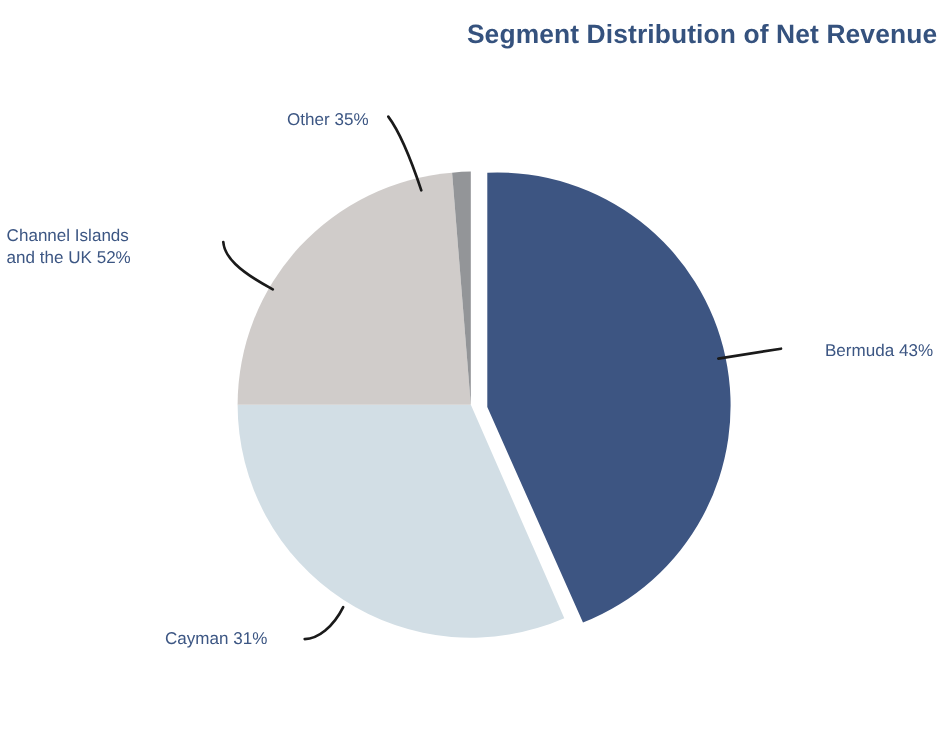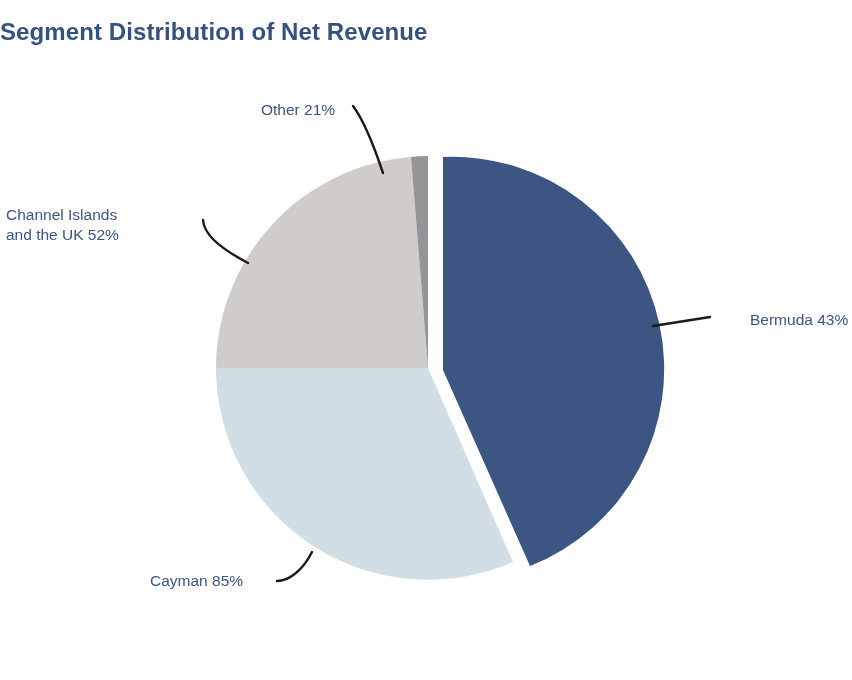--- a/index.html
+++ b/index.html
@@ -19,21 +19,21 @@
     left: 0;
     top: 0;
     width: 852px;
     height: 680px;
   }
   .chart-title {
     position: absolute;
     left: 0;
     top: 18px;
     width: 852px;
-    text-align: left;
+    text-align: right;
     font-size: 24px;
     font-weight: bold;
     color: #35527e;
     letter-spacing: 0.1px;
   }
   .slice-label {
     position: absolute;
     font-size: 15.5px;
     color: #3c5683;
     line-height: 20px;
@@ -99,20 +99,20 @@
 
     <path fill="none" stroke="#1a1a1a" stroke-width="2.4" stroke-linecap="round" d="M 277 581 C 289 581 303 570 312 552"></path>
 
     <path fill="none" stroke="#1a1a1a" stroke-width="2.4" stroke-linecap="round" d="M 203 220 C 204 233 216 246 248 263"></path>
 
     <path fill="none" stroke="#1a1a1a" stroke-width="2.4" stroke-linecap="round" d="M 353 106 C 362 118 372 140 383 173"></path>
   </svg>
 
   <div class="slice-label" id="label-bermuda">Bermuda 43%</div>
 
-  <div class="slice-label" id="label-cayman">Cayman 85%</div>
+  <div class="slice-label" id="label-cayman">Cayman 31%</div>
 
   <div class="slice-label" id="label-channel">Channel Islands
 and the UK 52%</div>
 
-  <div class="slice-label" id="label-other">Other 21%</div>
+  <div class="slice-label" id="label-other">Other 35%</div>
 
 </div>
 
 </body></html>

